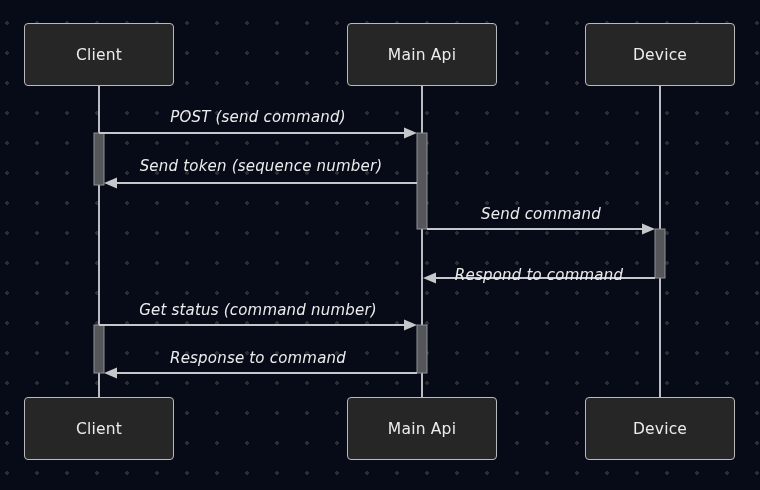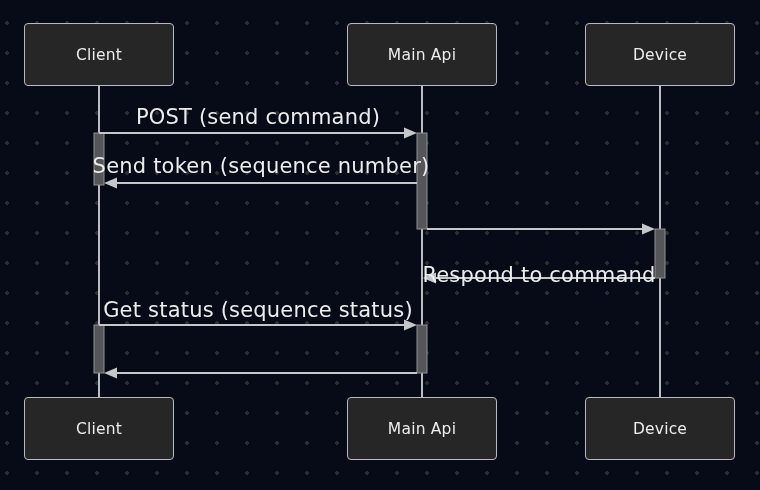--- a/index.html
+++ b/index.html
@@ -24,24 +24,25 @@
     display:flex;align-items:center;justify-content:center;
     color:#ececec;
     font-size:15.5px;
     letter-spacing:0.2px;
   }
   .msg-label{
     position:absolute;
     transform:translateX(-50%);
     white-space:nowrap;
     color:#ececec;
-    font-size:21px;
+    font-size:15px;
     line-height:18px;
     letter-spacing:0.2px;
     text-align:center;
+    font-style:italic;
   }
 </style>
 </head>
 <body>
 
 <div class="canvas">
 
   <svg class="layer" viewBox="0 0 760 490">
 
     <line x1="99" y1="86" x2="99" y2="397" stroke="#bcbdc2" stroke-width="2"></line>
@@ -88,16 +89,18 @@
   </div>
   <div class="actor-box" style="left:347px;top:397px;">
     <span>Main Api</span>
   </div>
   <div class="actor-box" style="left:585px;top:397px;">
     <span>Device</span>
   </div>
 
   <div class="msg-label" style="left:258px;top:108px;">POST (send command)</div>
   <div class="msg-label" style="left:261px;top:157px;">Send token (sequence number)</div>
+  <div class="msg-label" style="left:541px;top:205px;">Send command</div>
   <div class="msg-label" style="left:539px;top:266px;">Respond to command</div>
-  <div class="msg-label" style="left:258px;top:301px;">Get status (sequence status)</div>
+  <div class="msg-label" style="left:258px;top:301px;">Get status (command number)</div>
+  <div class="msg-label" style="left:258px;top:349px;">Response to command</div>
 
 </div>
 
 </body></html>

